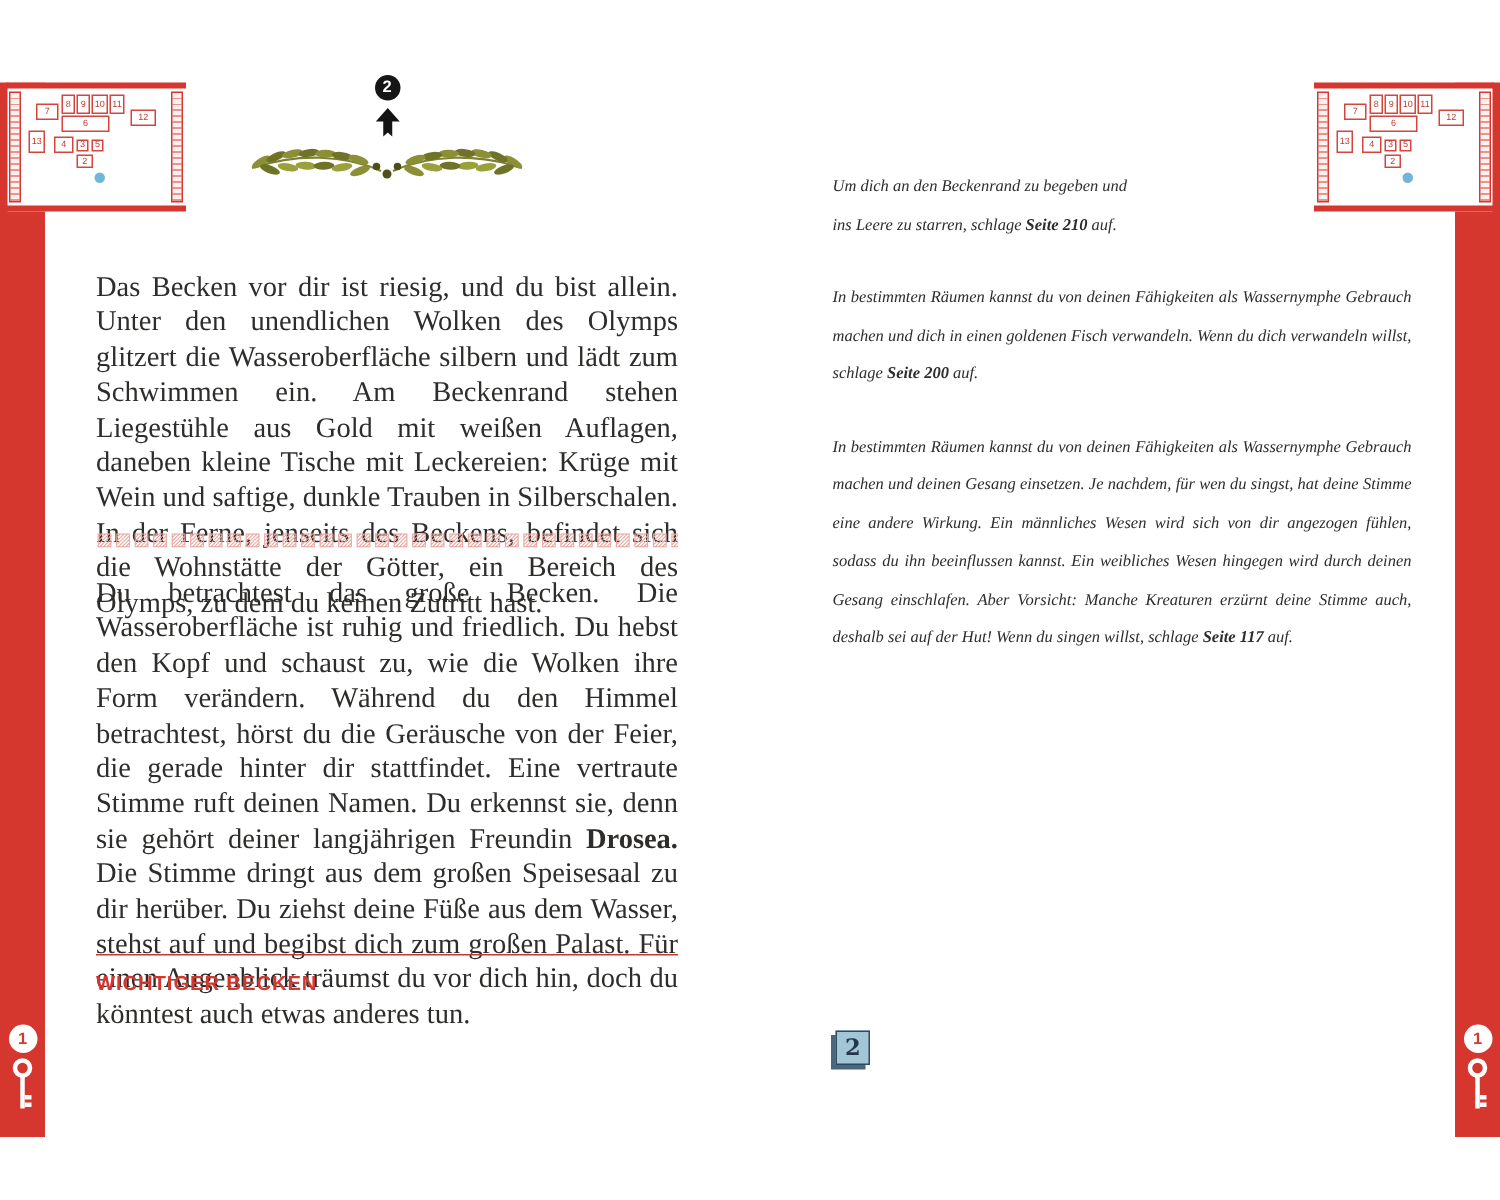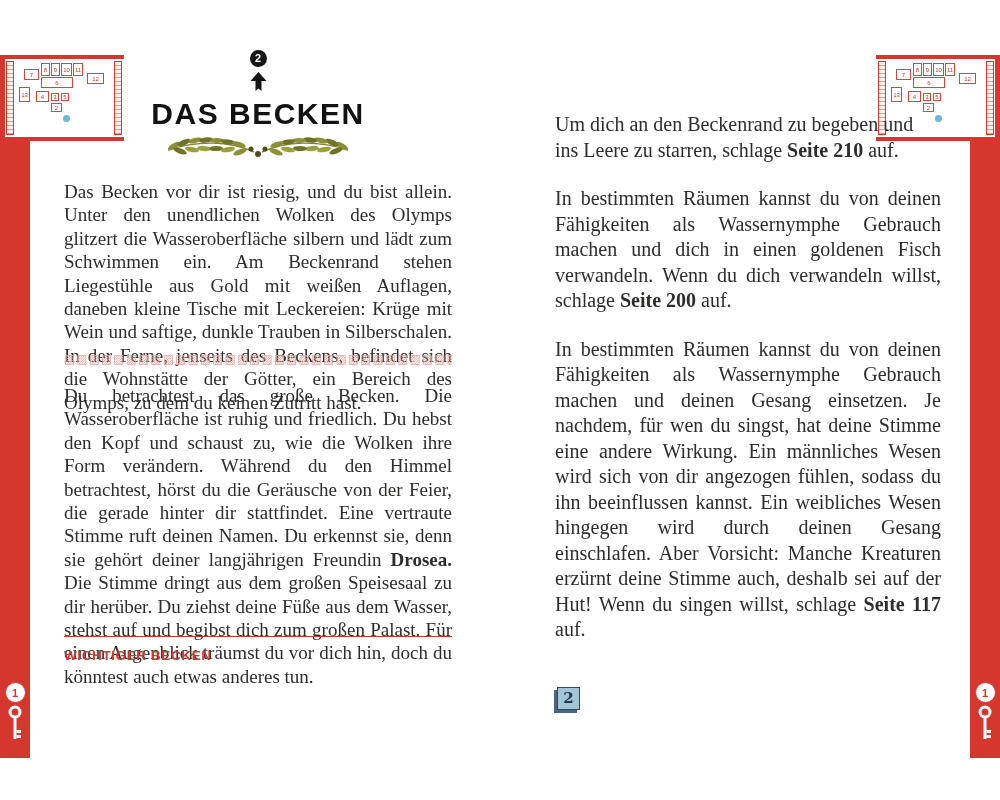--- a/index.html
+++ b/index.html
@@ -51,21 +51,21 @@
                    font-family:"DejaVu Sans",sans-serif;font-size:12px;letter-spacing:1px;white-space:nowrap;overflow:hidden;}
   .hint-rule{position:absolute;top:636px;left:0;width:100%;border:none;border-top:1.5px solid #c4392f;margin:0;}
   .hint-heading{position:absolute;top:648px;left:0;margin:0;font:700 13.5px/16px "Liberation Sans",sans-serif;
                 letter-spacing:.6px;color:#d5372f;}
   .hint-body{position:absolute;top:668px;left:0;width:100%;margin:0;font:13px/18.5px "Liberation Sans",sans-serif;
              color:#3a3a3a;text-align:justify;}
   .inline-pattern{color:#eaa59d;font-family:"DejaVu Sans",sans-serif;font-size:10px;letter-spacing:.5px;}
 
   
   .colR{position:absolute;left:555px;top:112px;width:386px;}
-  .choice{margin:0 0 23px;font-size:20px;line-height:25.5px;text-align:justify;white-space:pre-wrap;}
+  .choice{margin:0 0 23px;font-size:11px;line-height:25.5px;text-align:justify;white-space:pre-wrap;font-style:italic;}
   .b{font-weight:700;}
 
   .section-tile{position:absolute;left:557px;top:687px;width:21px;height:21px;background:#a3c6d6;
                 border:1.5px solid #2c4a63;box-sizing:content-box;color:#21374d;text-align:center;
                 font:700 15px/21px "DejaVu Serif",serif;box-shadow:-3px 3px 0 rgba(44,74,99,.85);}
 </style>
 </head>
 <body>
 
 <div class="spread">
@@ -184,21 +184,20 @@
     </svg>
   </div>
 
   <div class="colL">
 
     <div class="title-block">
       <div class="section-badge"><span>2</span></div>
       <svg class="up-arrow" width="17" height="20" viewBox="0 0 17 20">
         <path d="M8.5 0 L16.5 9 H11.5 V19 L8.5 16.4 L5.5 19 V9 H0.5 Z" fill="#141414"></path>
       </svg>
-      <h1 class="page-title">DAS BECKEN</h1>
       <svg class="laurel" width="200" height="34" viewBox="0 0 200 34">
         <defs>
             <ellipse id="leafA" rx="7" ry="2.6"></ellipse>
           </defs>
         <g id="branchL">
           <path d="M10 18 C 40 8, 72 9, 96 20" stroke="#7d8030" stroke-width="1.4" fill="none"></path>
           <use href="#leafA" fill="#8b8f35" transform="translate(16 14) rotate(-32)"></use>
           <use href="#leafA" fill="#6f7328" transform="translate(26 10.5) rotate(-24)"></use>
           <use href="#leafA" fill="#8b8f35" transform="translate(37 8.5) rotate(-14)"></use>
           <use href="#leafA" fill="#6f7328" transform="translate(48 8) rotate(-8)"></use>

